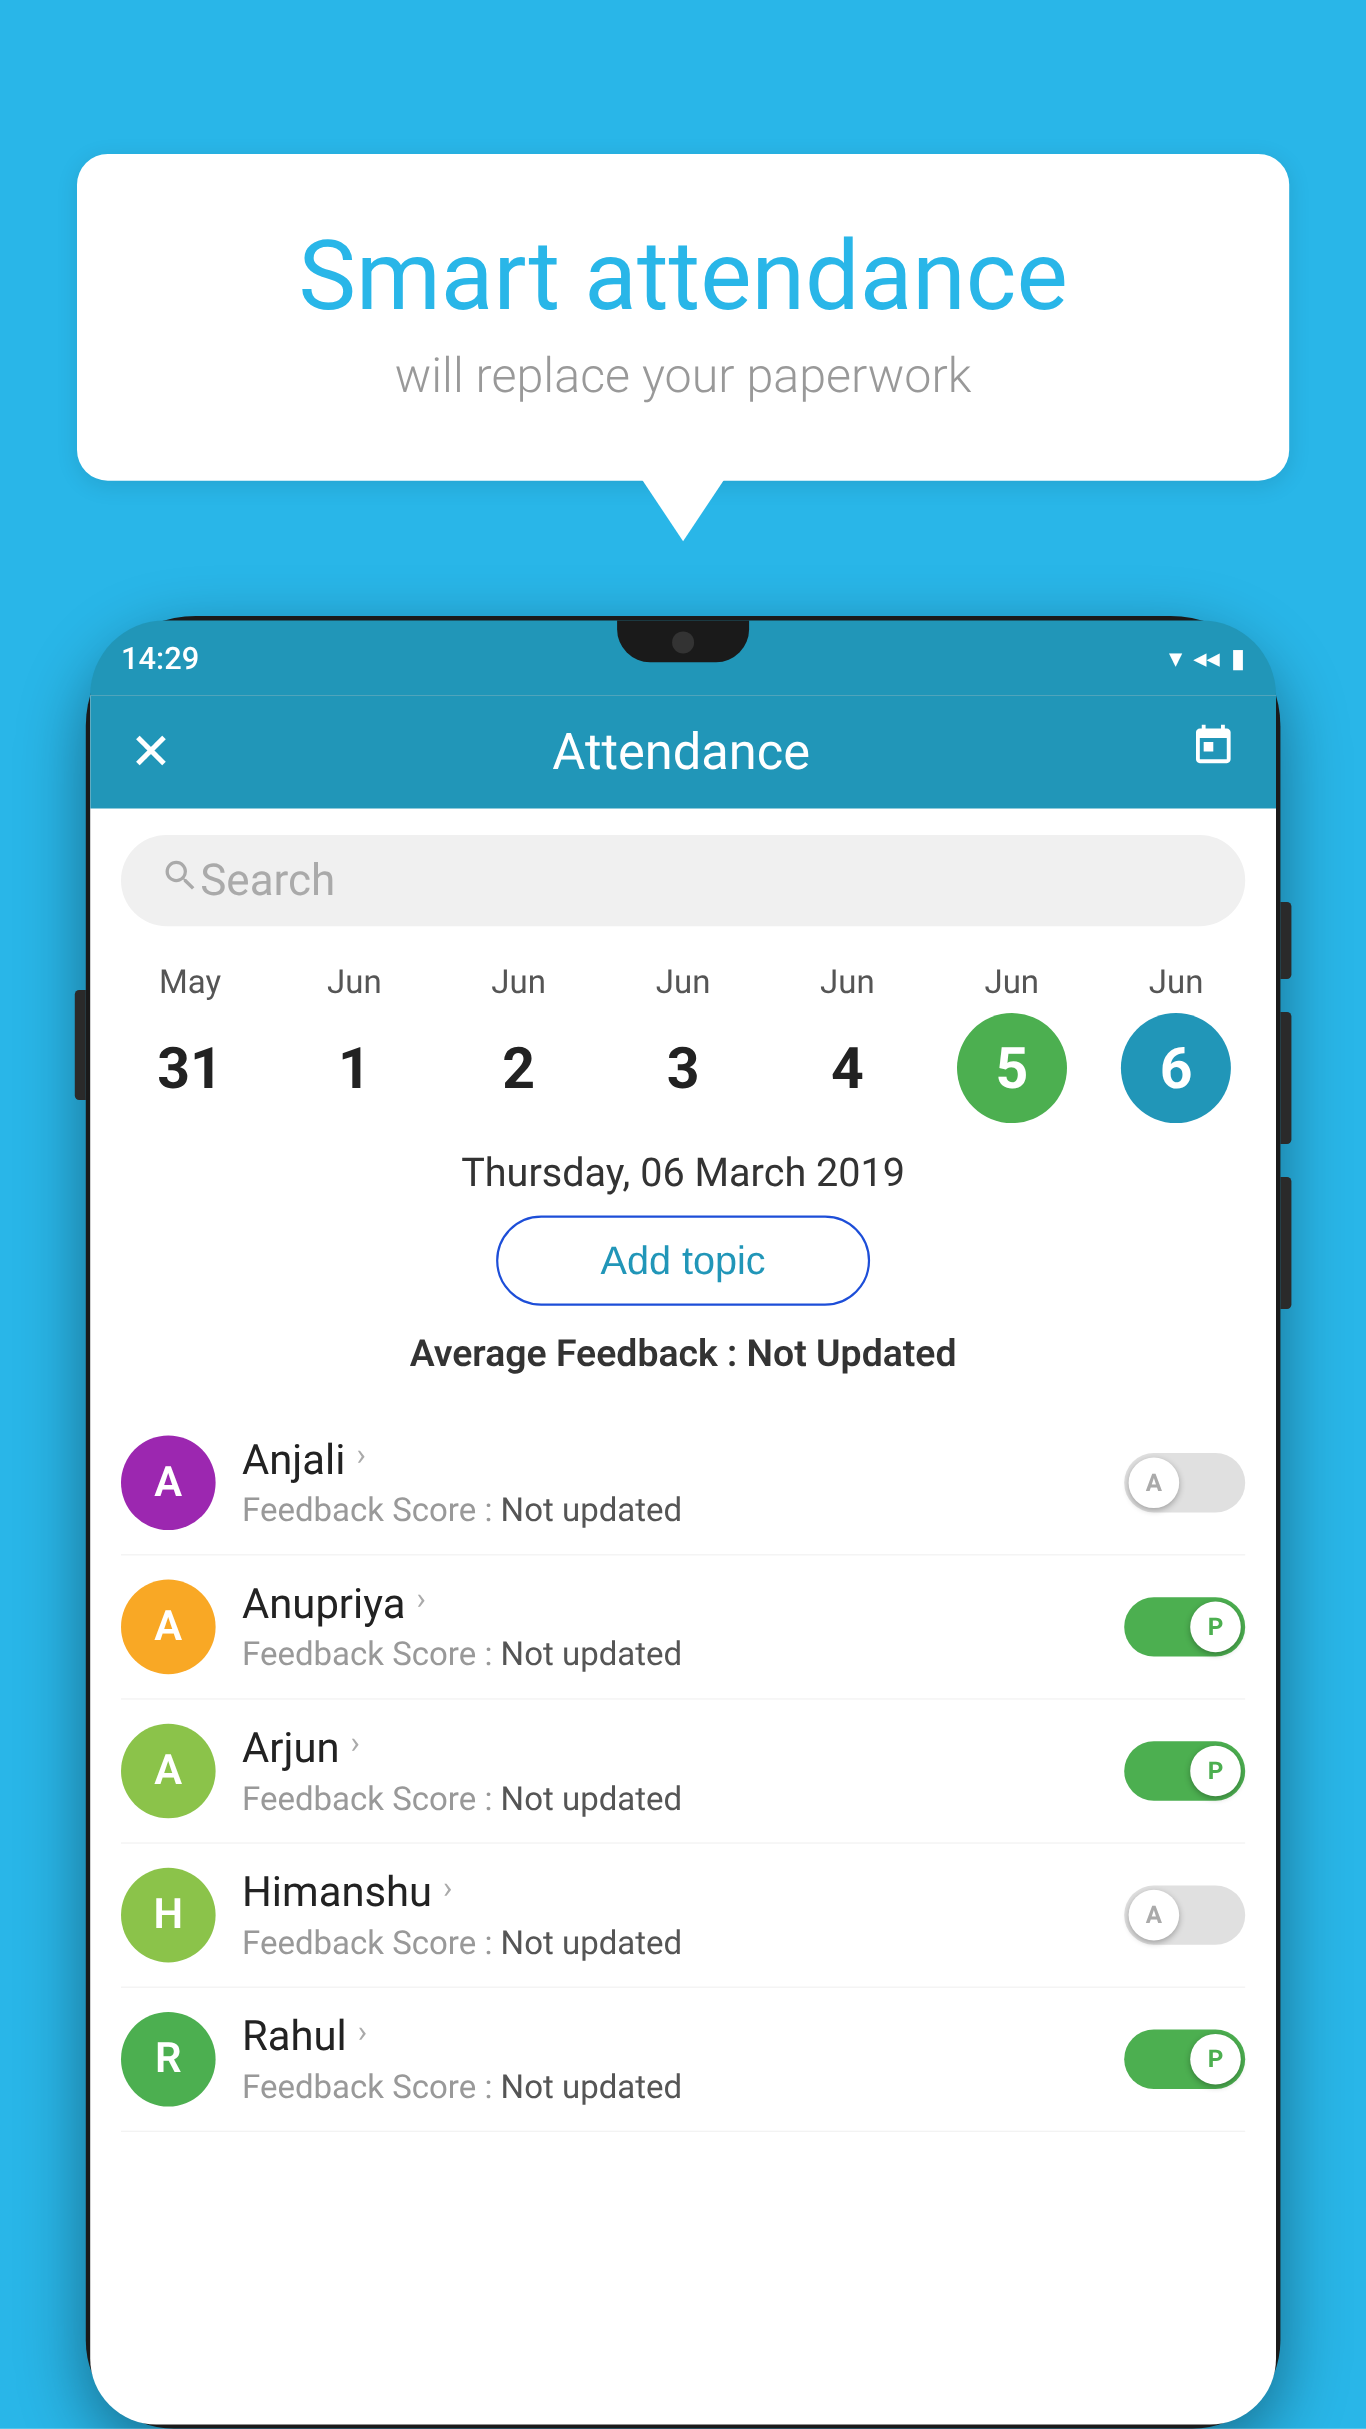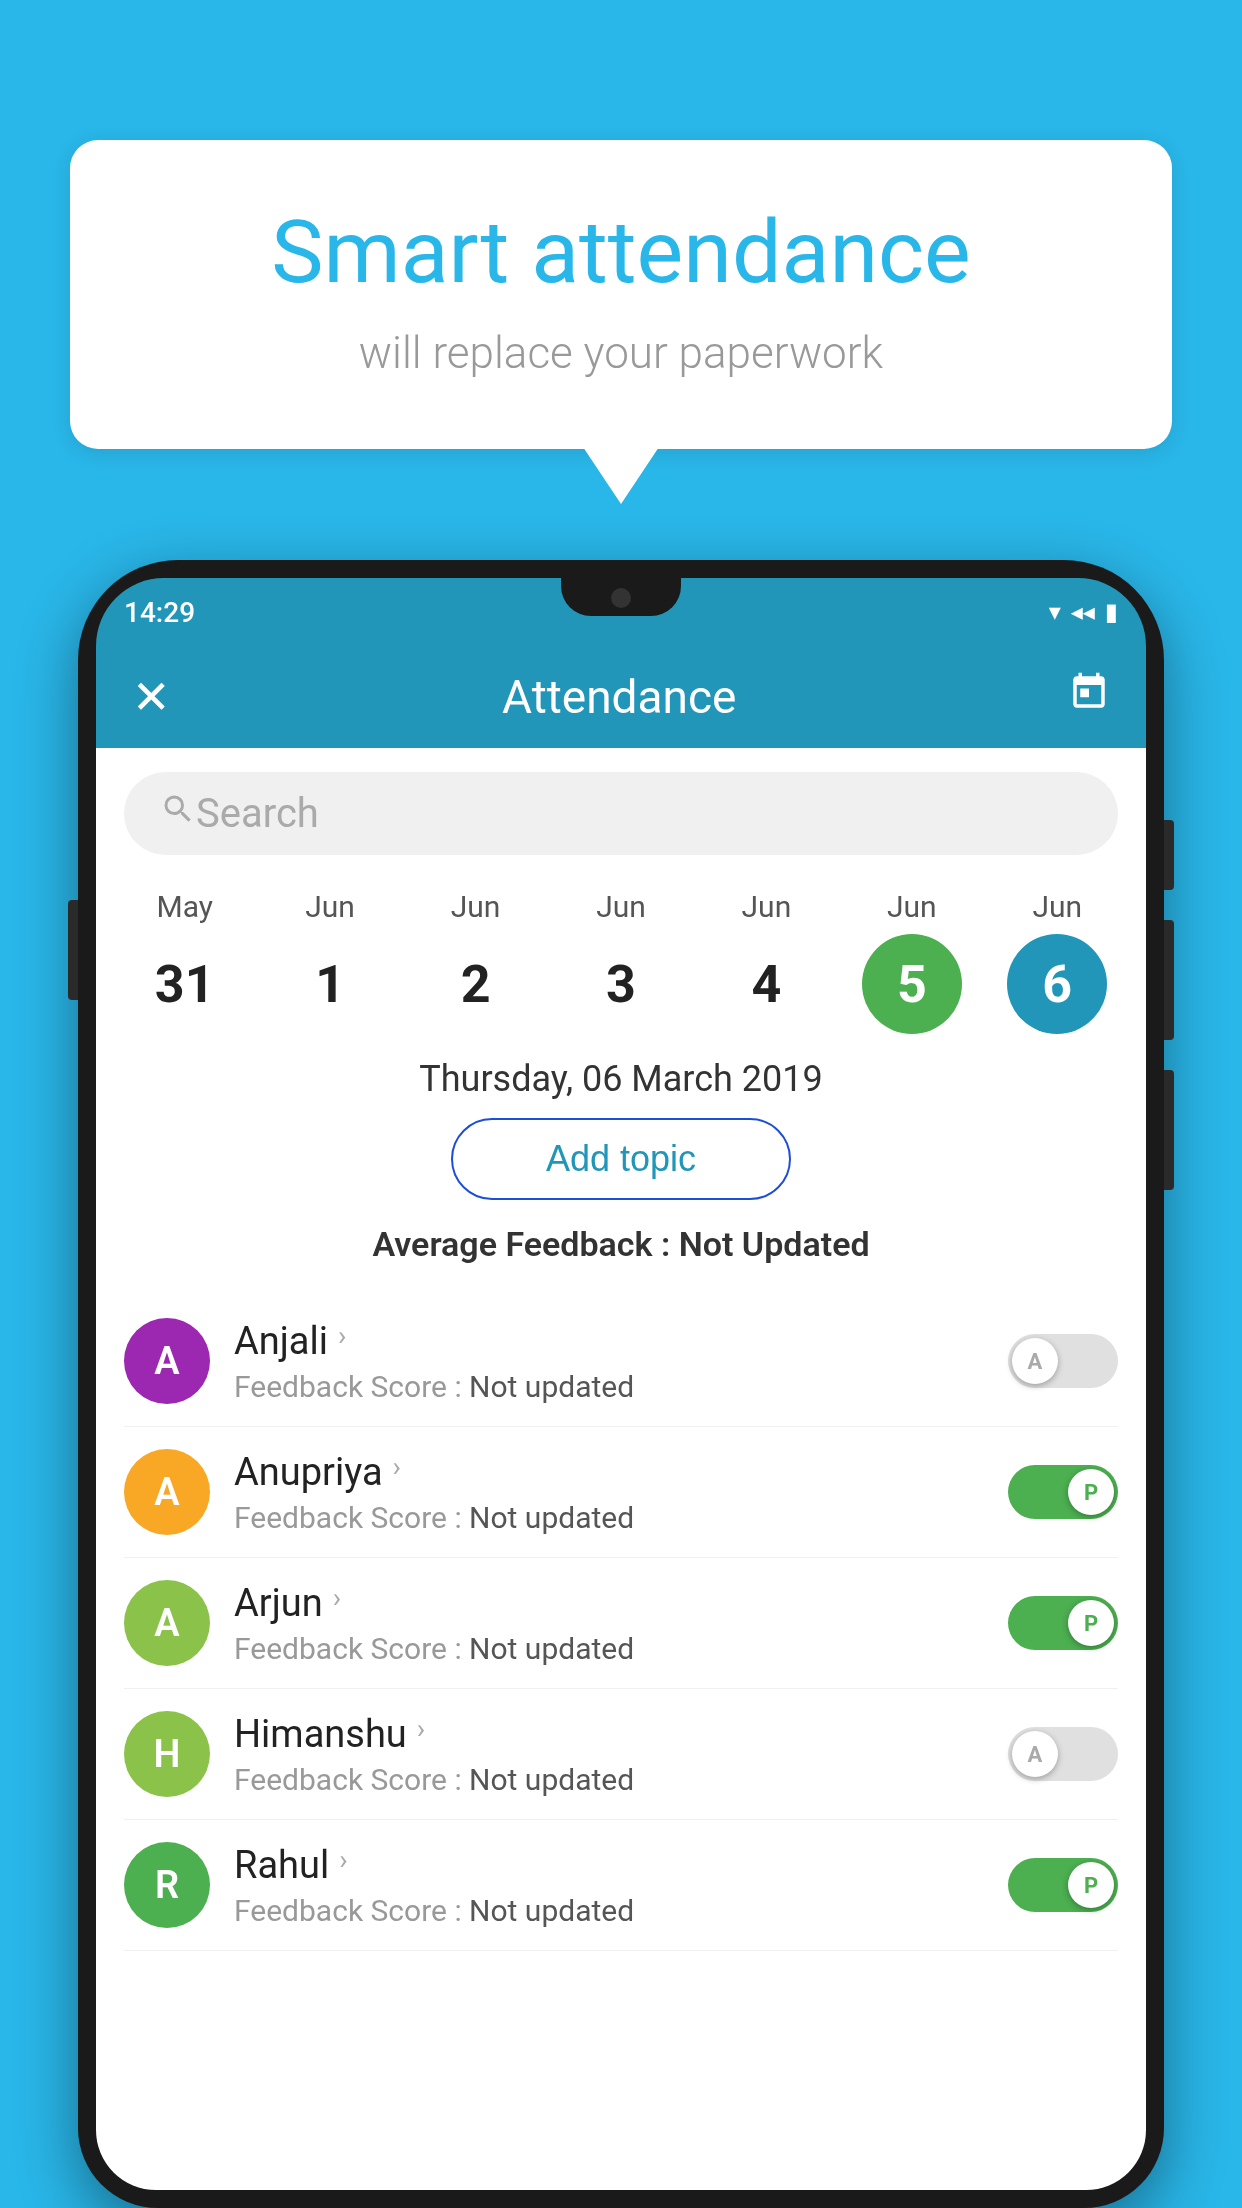--- a/index.html
+++ b/index.html
@@ -40,39 +40,39 @@
       height: 0;
       border-left: 40px solid transparent;
       border-right: 40px solid transparent;
       border-top: 60px solid white;
     }
 
     .bubble-title {
       color: #29b6e8;
       font-size: 88px;
       font-weight: 400;
-      margin-bottom: 24px;
+      margin-bottom: 12px;
     }
 
     .bubble-subtitle {
       color: #999;
       font-size: 44px;
       font-weight: 300;
     }
 
     
     .phone-frame {
       position: absolute;
       top: 560px;
       left: 78px;
       right: 78px;
       bottom: 0;
       background: #1a1a1a;
       border-radius: 100px 100px 80px 80px;
-      padding: 18px;
+      padding: 4px;
       box-shadow: 0 20px 60px rgba(0,0,0,0.4);
     }
 
     
     .phone-top {
       position: relative;
       background: #2196b8;
       height: 68px;
       border-radius: 78px 78px 0 0;
       display: flex;

